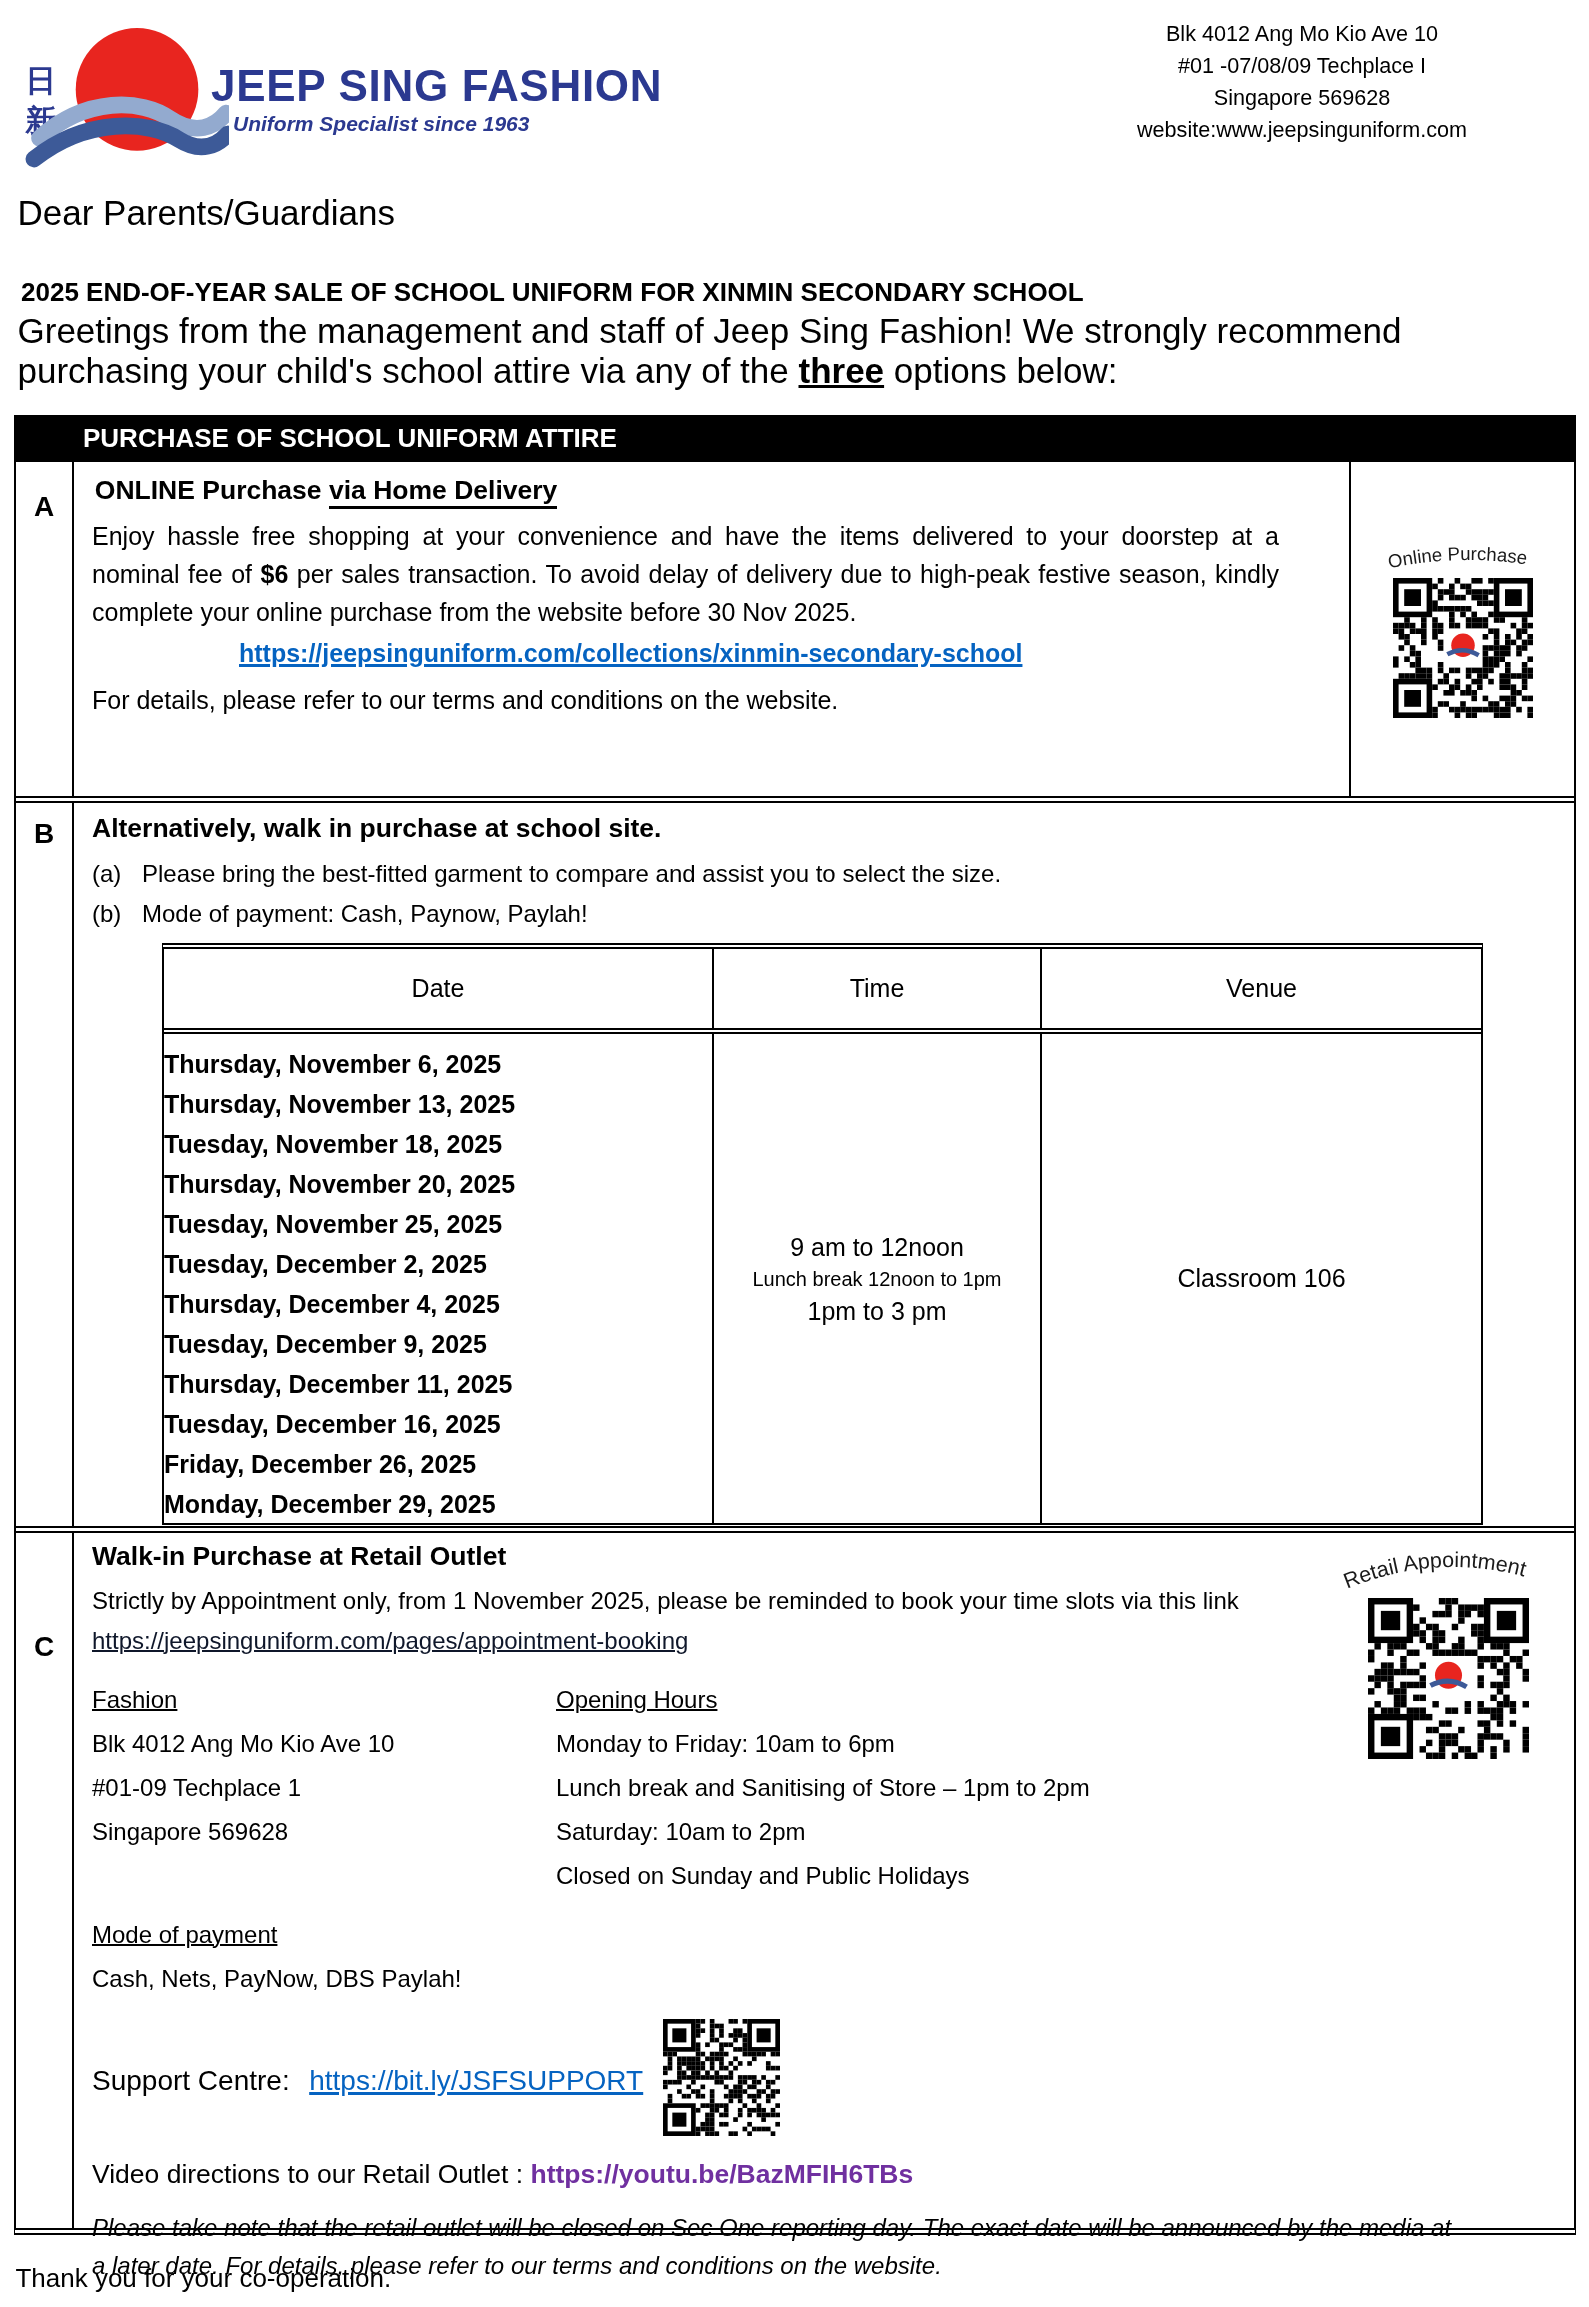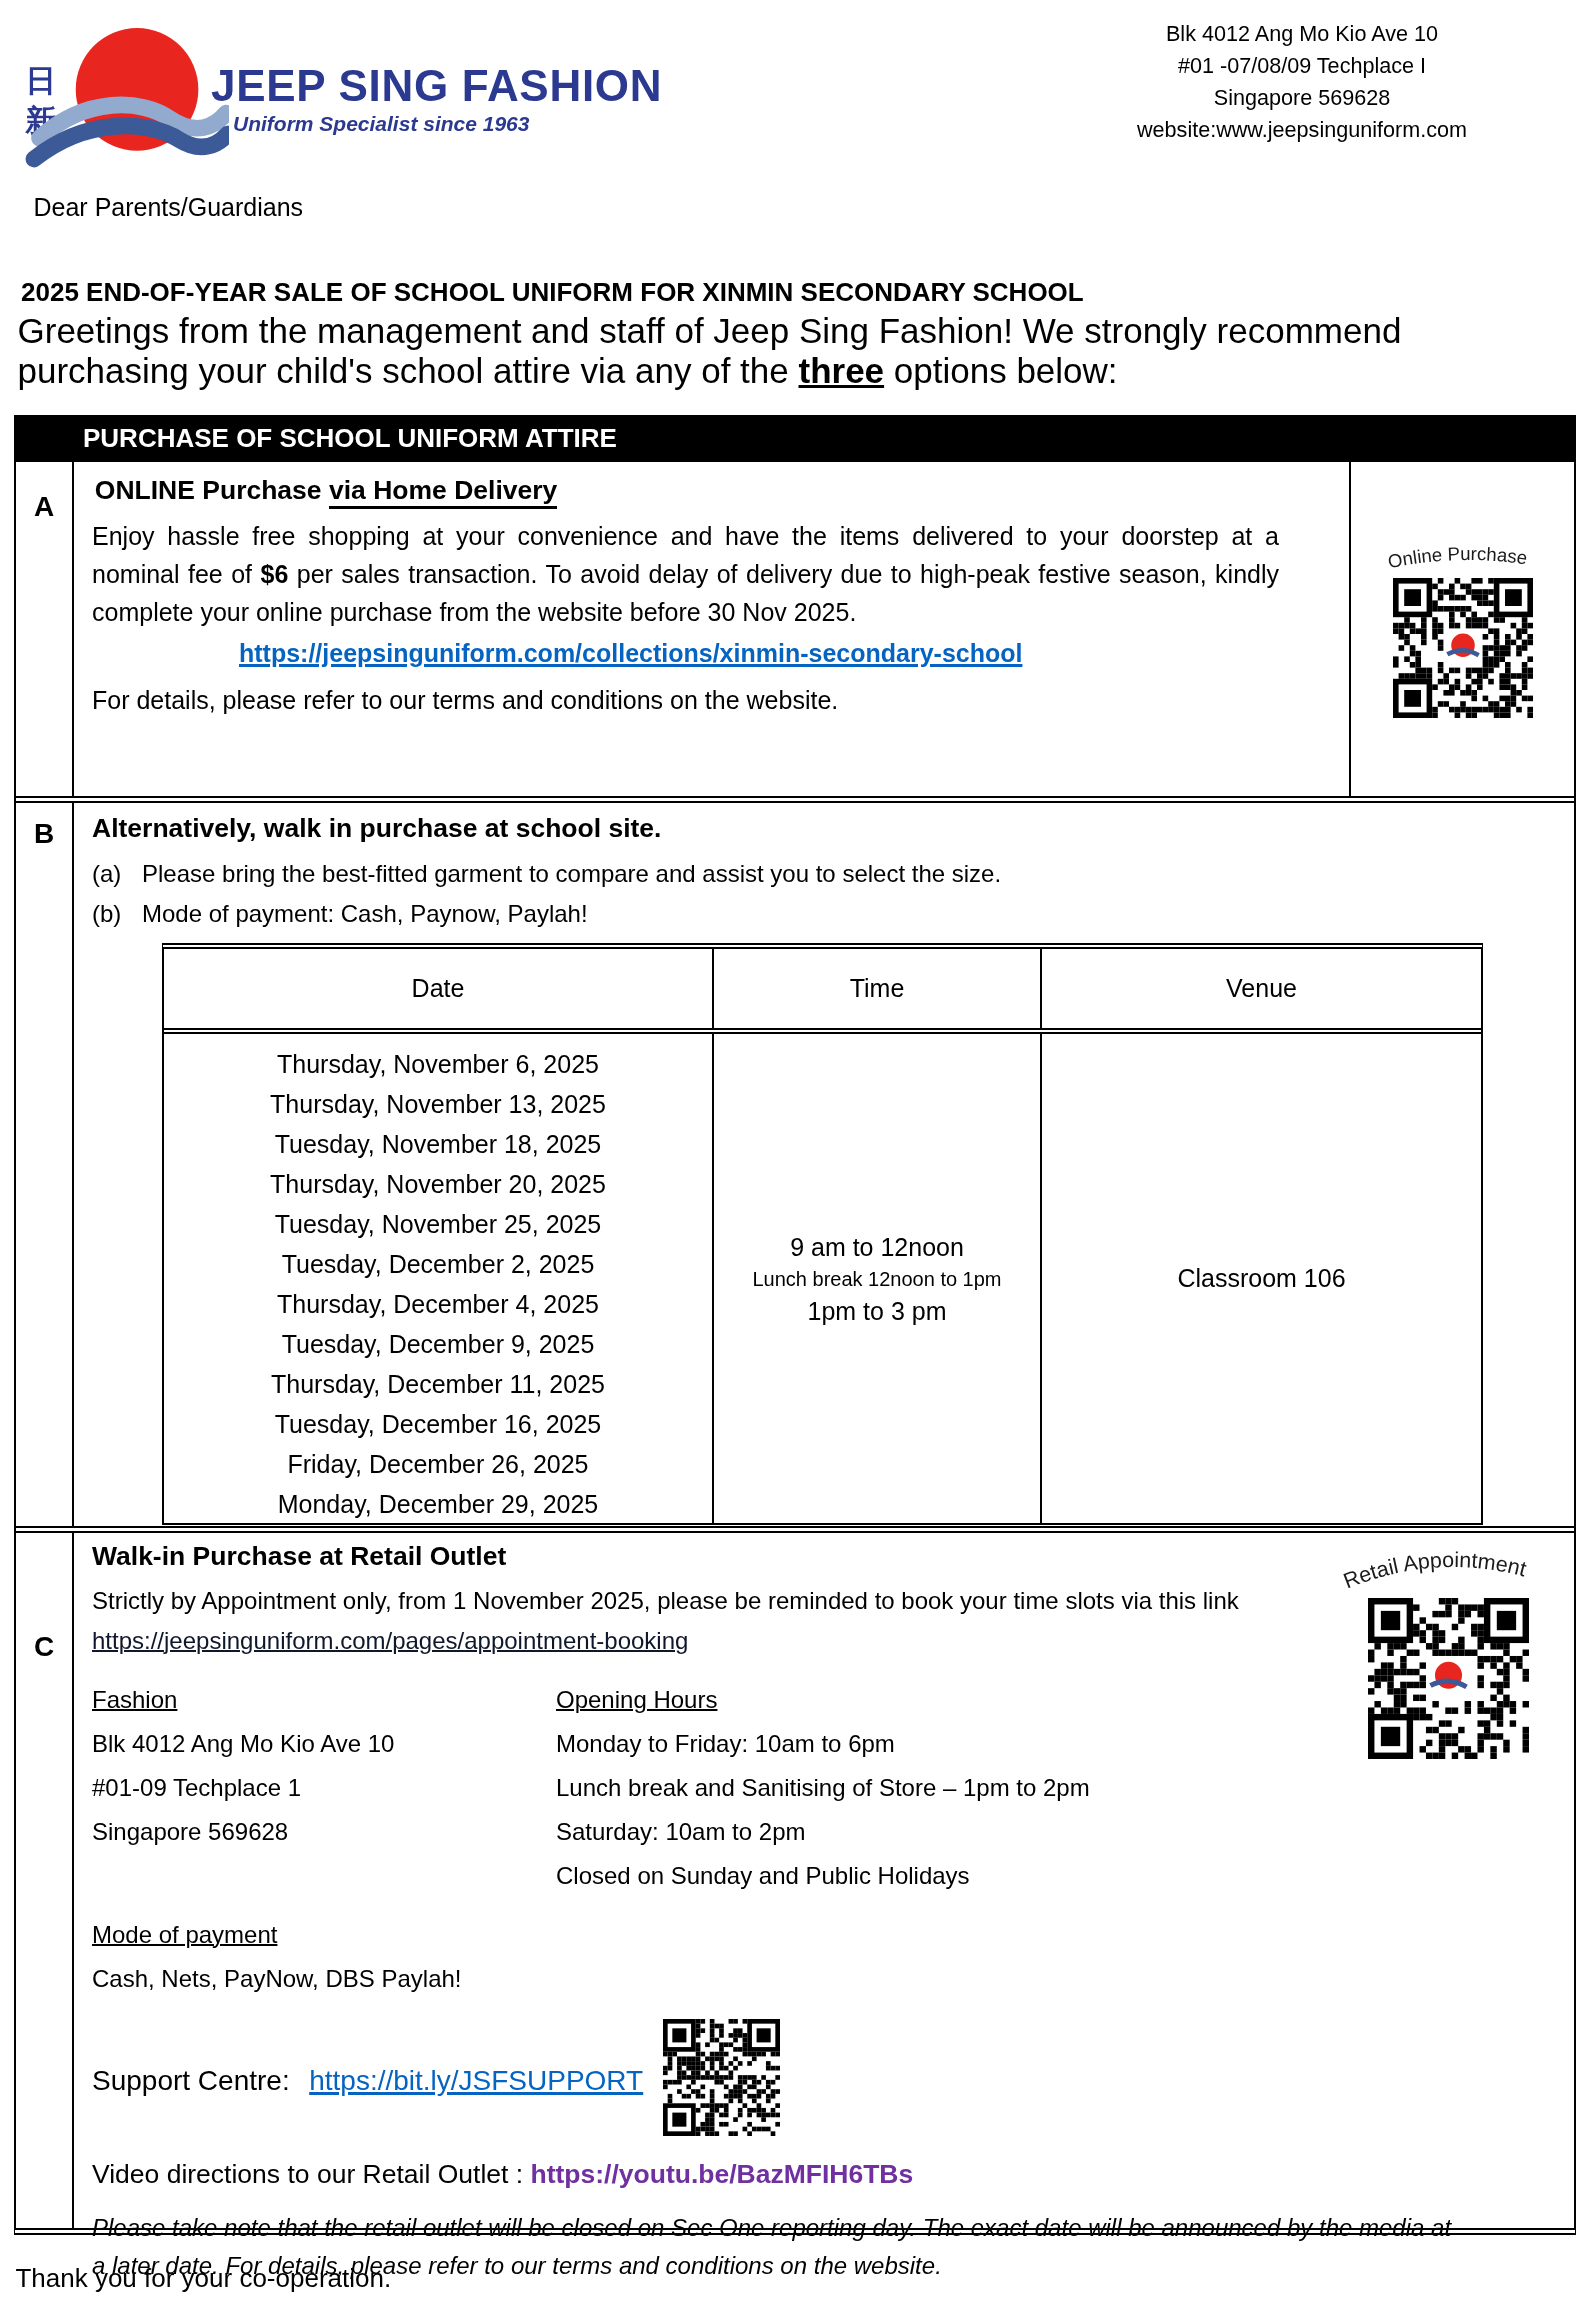--- a/index.html
+++ b/index.html
@@ -11,21 +11,21 @@
   body{font-family:"Liberation Sans", sans-serif; color:var(--ink);}
   .page{position:relative; width:1589px; height:2307px; background:#fff; overflow:hidden;}
 
   
   .logo-svg{position:absolute; left:19.5px; top:21px; width:209px; height:157px;}
   .brand{position:absolute; left:211px; top:61px; font-size:44px; font-weight:bold; color:var(--brand-navy); letter-spacing:0.7px;}
   .tagline{position:absolute; left:233px; top:112px; font-size:21px; font-weight:bold; font-style:italic; color:var(--brand-navy);}
   .addr{position:absolute; left:1040px; top:18px; width:524px; text-align:center; font-size:21.6px; line-height:32px;}
 
   
-  .salutation{position:absolute; left:17.5px; top:193px; font-size:25px;margin-left:16px;}
+  .salutation{position:absolute; left:17.5px; top:193px; font-size:35px;}
   .title{position:absolute; left:21px; top:253px; font-size:26px; font-weight:bold;margin-top:24px;}
   .greeting{position:absolute; left:17.5px; top:311px; width:1438px; font-size:35px; line-height:40px;}
   .greeting .em{font-weight:bold; text-decoration:underline; text-decoration-thickness:2.8px;}
 
   
   .main{position:absolute; left:14px; top:415px; width:1562px; border:2.8px solid #000; border-bottom:7px double #000;}
   .bar{height:45px; background:var(--bar-bg); color:var(--bar-text); font-weight:bold; font-size:26px; line-height:43px; padding-left:67px;}
   .row{display:flex; align-items:stretch;}
   .row-a{height:334px;}
   .row-b{height:730px; border-top:7px double #000;}
@@ -52,21 +52,21 @@
   .h-b{margin-bottom:9.8px;}
   .point{font-size:24px; line-height:40px; display:flex;}
   .point .mk{width:50px; flex:none;}
   .sched{margin:9.8px 0 0 70px; width:1321px; border:2.1px solid #000; border-top:6.3px double #000;}
   .sched-head{display:flex; height:85px; border-bottom:6.3px double #000; font-size:25px;}
   .sched-head .hc{display:flex; align-items:center; justify-content:center;}
   .col-date{width:550px; border-right:2.1px solid #000;}
   .col-time{width:328px; border-right:2.1px solid #000;}
   .col-venue{flex:1;}
   .sched-body{display:flex; height:489px;}
-  .dates-cell{padding-top:9.8px; text-align:center; font-size:25px; line-height:40px;}
+  .dates-cell{padding-top:9.8px; text-align:left; font-size:25px; line-height:40px;font-weight:bold;}
   .time-cell{display:flex; flex-direction:column; align-items:center; justify-content:center; font-size:25px; line-height:32px;}
   .time-small{font-size:20px;}
   .venue-cell{display:flex; align-items:center; justify-content:center; font-size:25px;}
 
   
   .content-c{flex:1; position:relative; padding:8.4px 14px 0 18px;}
   .h-c{margin-bottom:8.4px;}
   .intro-c{width:1173px; font-size:24px; line-height:40px;}
   .link-black{color:#0f172a; text-decoration:underline; text-decoration-thickness:2.1px; cursor:pointer;}
   .addr-grid{margin-top:17px; display:flex; font-size:24px; line-height:44px;}

